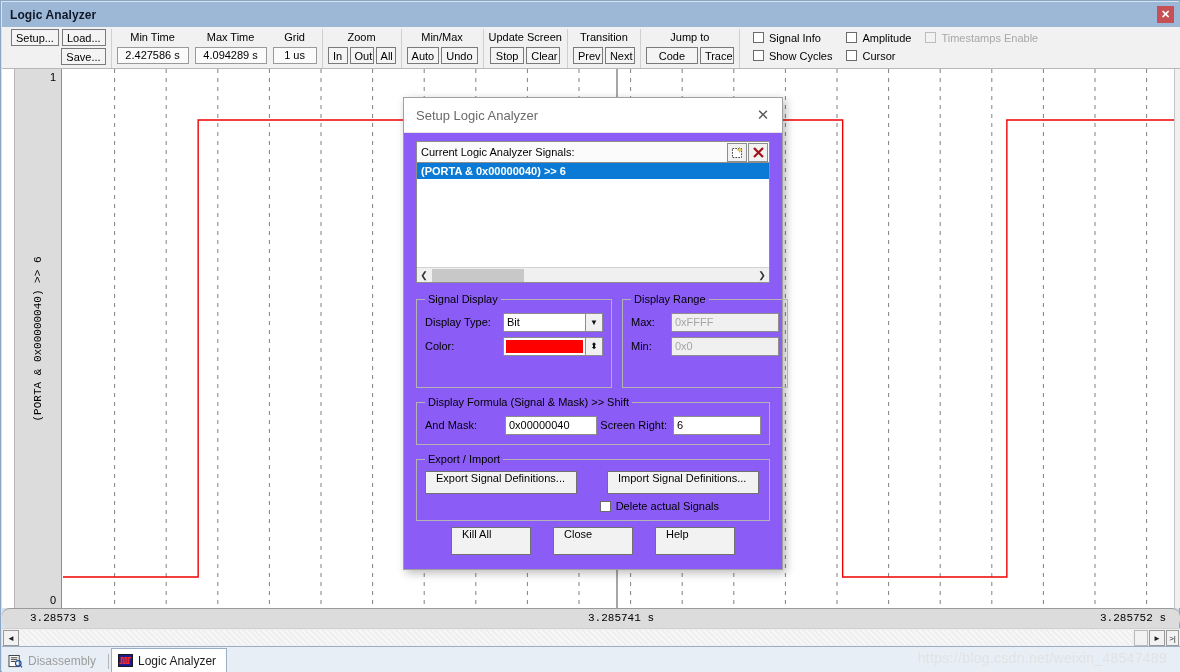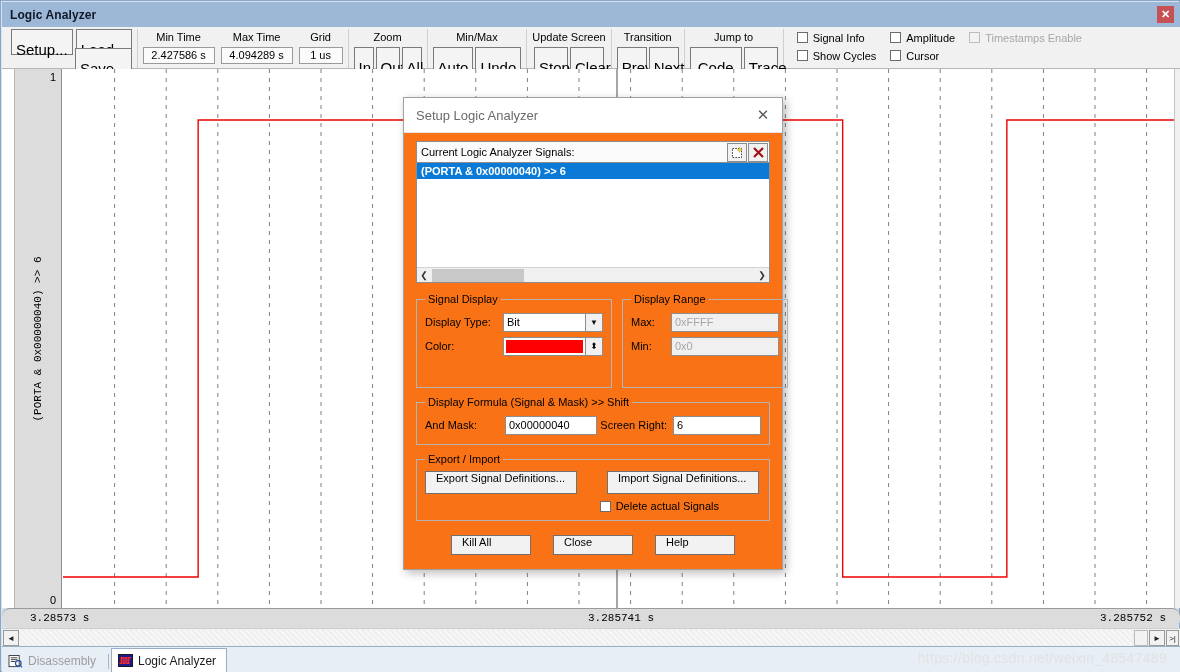--- a/index.html
+++ b/index.html
@@ -58,22 +58,22 @@
   .tb-group.nosep { border-right: none; }
   .tb-caption {
     height: 16px; line-height: 16px;
     text-align: center; font-size: 11px; color: #000;
     white-space: nowrap;
   }
   .tb-row { display: flex; gap: 2px; height: 17px; }
   .tb-btn {
     border: 1px solid #7a7a7a;
     background: #f4f4f4;
-    font-size: 15px; line-height: 15px;
-    padding: 12px 4px; height: 17px;
+    font-size: 11px; line-height: 15px;
+    padding: 1px 4px; height: 17px;
     text-align: center; white-space: nowrap;
     cursor: pointer; color: #000;
   }
   .tb-field {
     border: 1px solid #9a9a9a;
     background: #fbfbfb;
     font-size: 11px; line-height: 15px;
     height: 17px; padding: 0 4px;
     text-align: center; white-space: nowrap;
     color: #000;
@@ -215,21 +215,21 @@
     font-size: 14px; color: #e2e2e2;
     font-family: "Liberation Sans", sans-serif;
     letter-spacing: .3px;
     pointer-events: none;
   }
 
   
   #dialog {
     position: absolute; left: 402px; top: 96px;
     width: 380px; height: 473px;
-    background: #f97316;
+    background: #8b5cf6;
     border: 1px solid #a0a0a0;
     box-shadow: 3px 3px 9px rgba(0,0,0,.28);
   }
   #dlg-title {
     height: 35px; background: #ffffff;
     display: flex; align-items: center;
     padding: 0 6px 0 12px;
     border-bottom: 1px solid #e4e4e4;
   }
   #dlg-title .txt { font-size: 13px; color: #6a6a6a; flex: 1; }
@@ -317,21 +317,21 @@
   }
   .dlg-btn {
     border: 1px solid #707070; background: #f2f2f2;
     font-size: 11px; color: #000;
     height: 23px; padding: 0 10px; cursor: pointer;
   }
   #dlg-footer {
     position: absolute; left: 0; right: 0; bottom: 14px;
     display: flex; justify-content: center; gap: 22px;
   }
-  #dlg-footer .dlg-btn { width: 80px; height: 20px; margin-top: 16px; }
+  #dlg-footer .dlg-btn { width: 80px; height: 28px; margin-top: 16px; }
 </style>
 </head>
 <body>
 
 <div id="app">
 
   <div id="titlebar">
     <div class="title">Logic Analyzer</div>
     <div id="close-btn">✕</div>
   </div>

